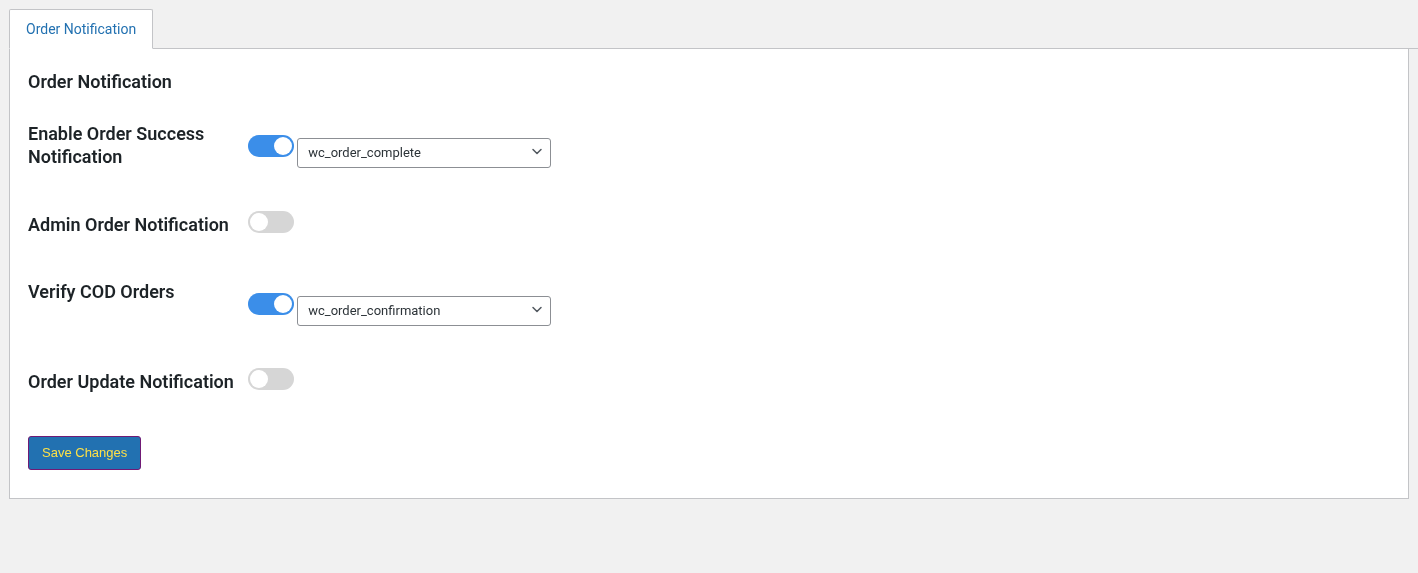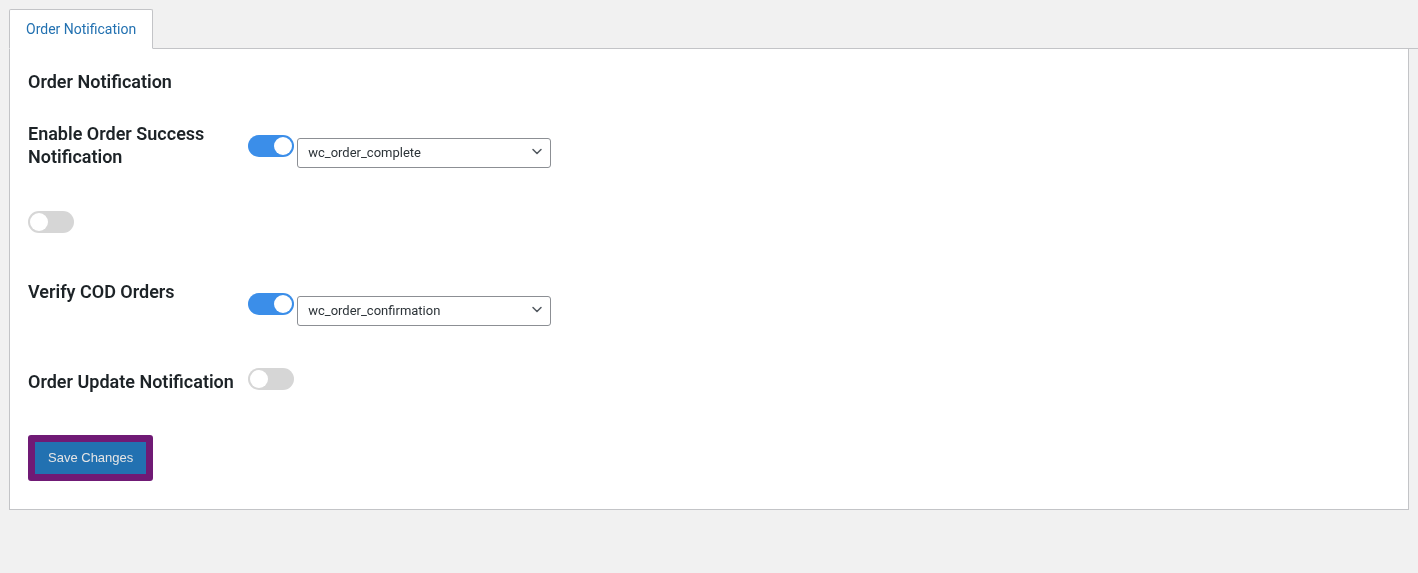--- a/index.html
+++ b/index.html
@@ -127,22 +127,22 @@
       right: 8px;
       top: 50%;
       transform: translateY(-50%);
       pointer-events: none;
     }
     .save-row {
       margin-top: 10px;
     }
     .save-button {
       background: #2271b1;
-      color: #e5e5e5;
-      border: 7px solid #701a75;
+      color: #fde047;
+      border: 1px solid #701a75;
       padding: 7px 13px;
       font-size: 13px;
       border-radius: 3px;
       cursor: pointer;
       line-height: 1.4;
     }
   </style>
 </head>
 <body>
 
@@ -170,20 +170,23 @@
           <span class="select-chevron">
             <svg width="12" height="12" viewBox="0 0 12 12">
                 <path d="M2 4 L6 8 L10 4" stroke="#50575e" stroke-width="1.5" fill="none" stroke-linecap="round" stroke-linejoin="round"></path>
               </svg>
           </span>
         </div>
       </div>
     </div>
 
     <div class="form-row">
+      <div class="label-col">
+        <div class="label-text">Admin Order Notification</div>
+      </div>
       <div class="control-col">
         <div class="toggle">
           <div class="toggle-track"></div>
           <div class="toggle-knob"></div>
         </div>
       </div>
     </div>
 
     <div class="form-row with-select">
       <div class="label-col">

